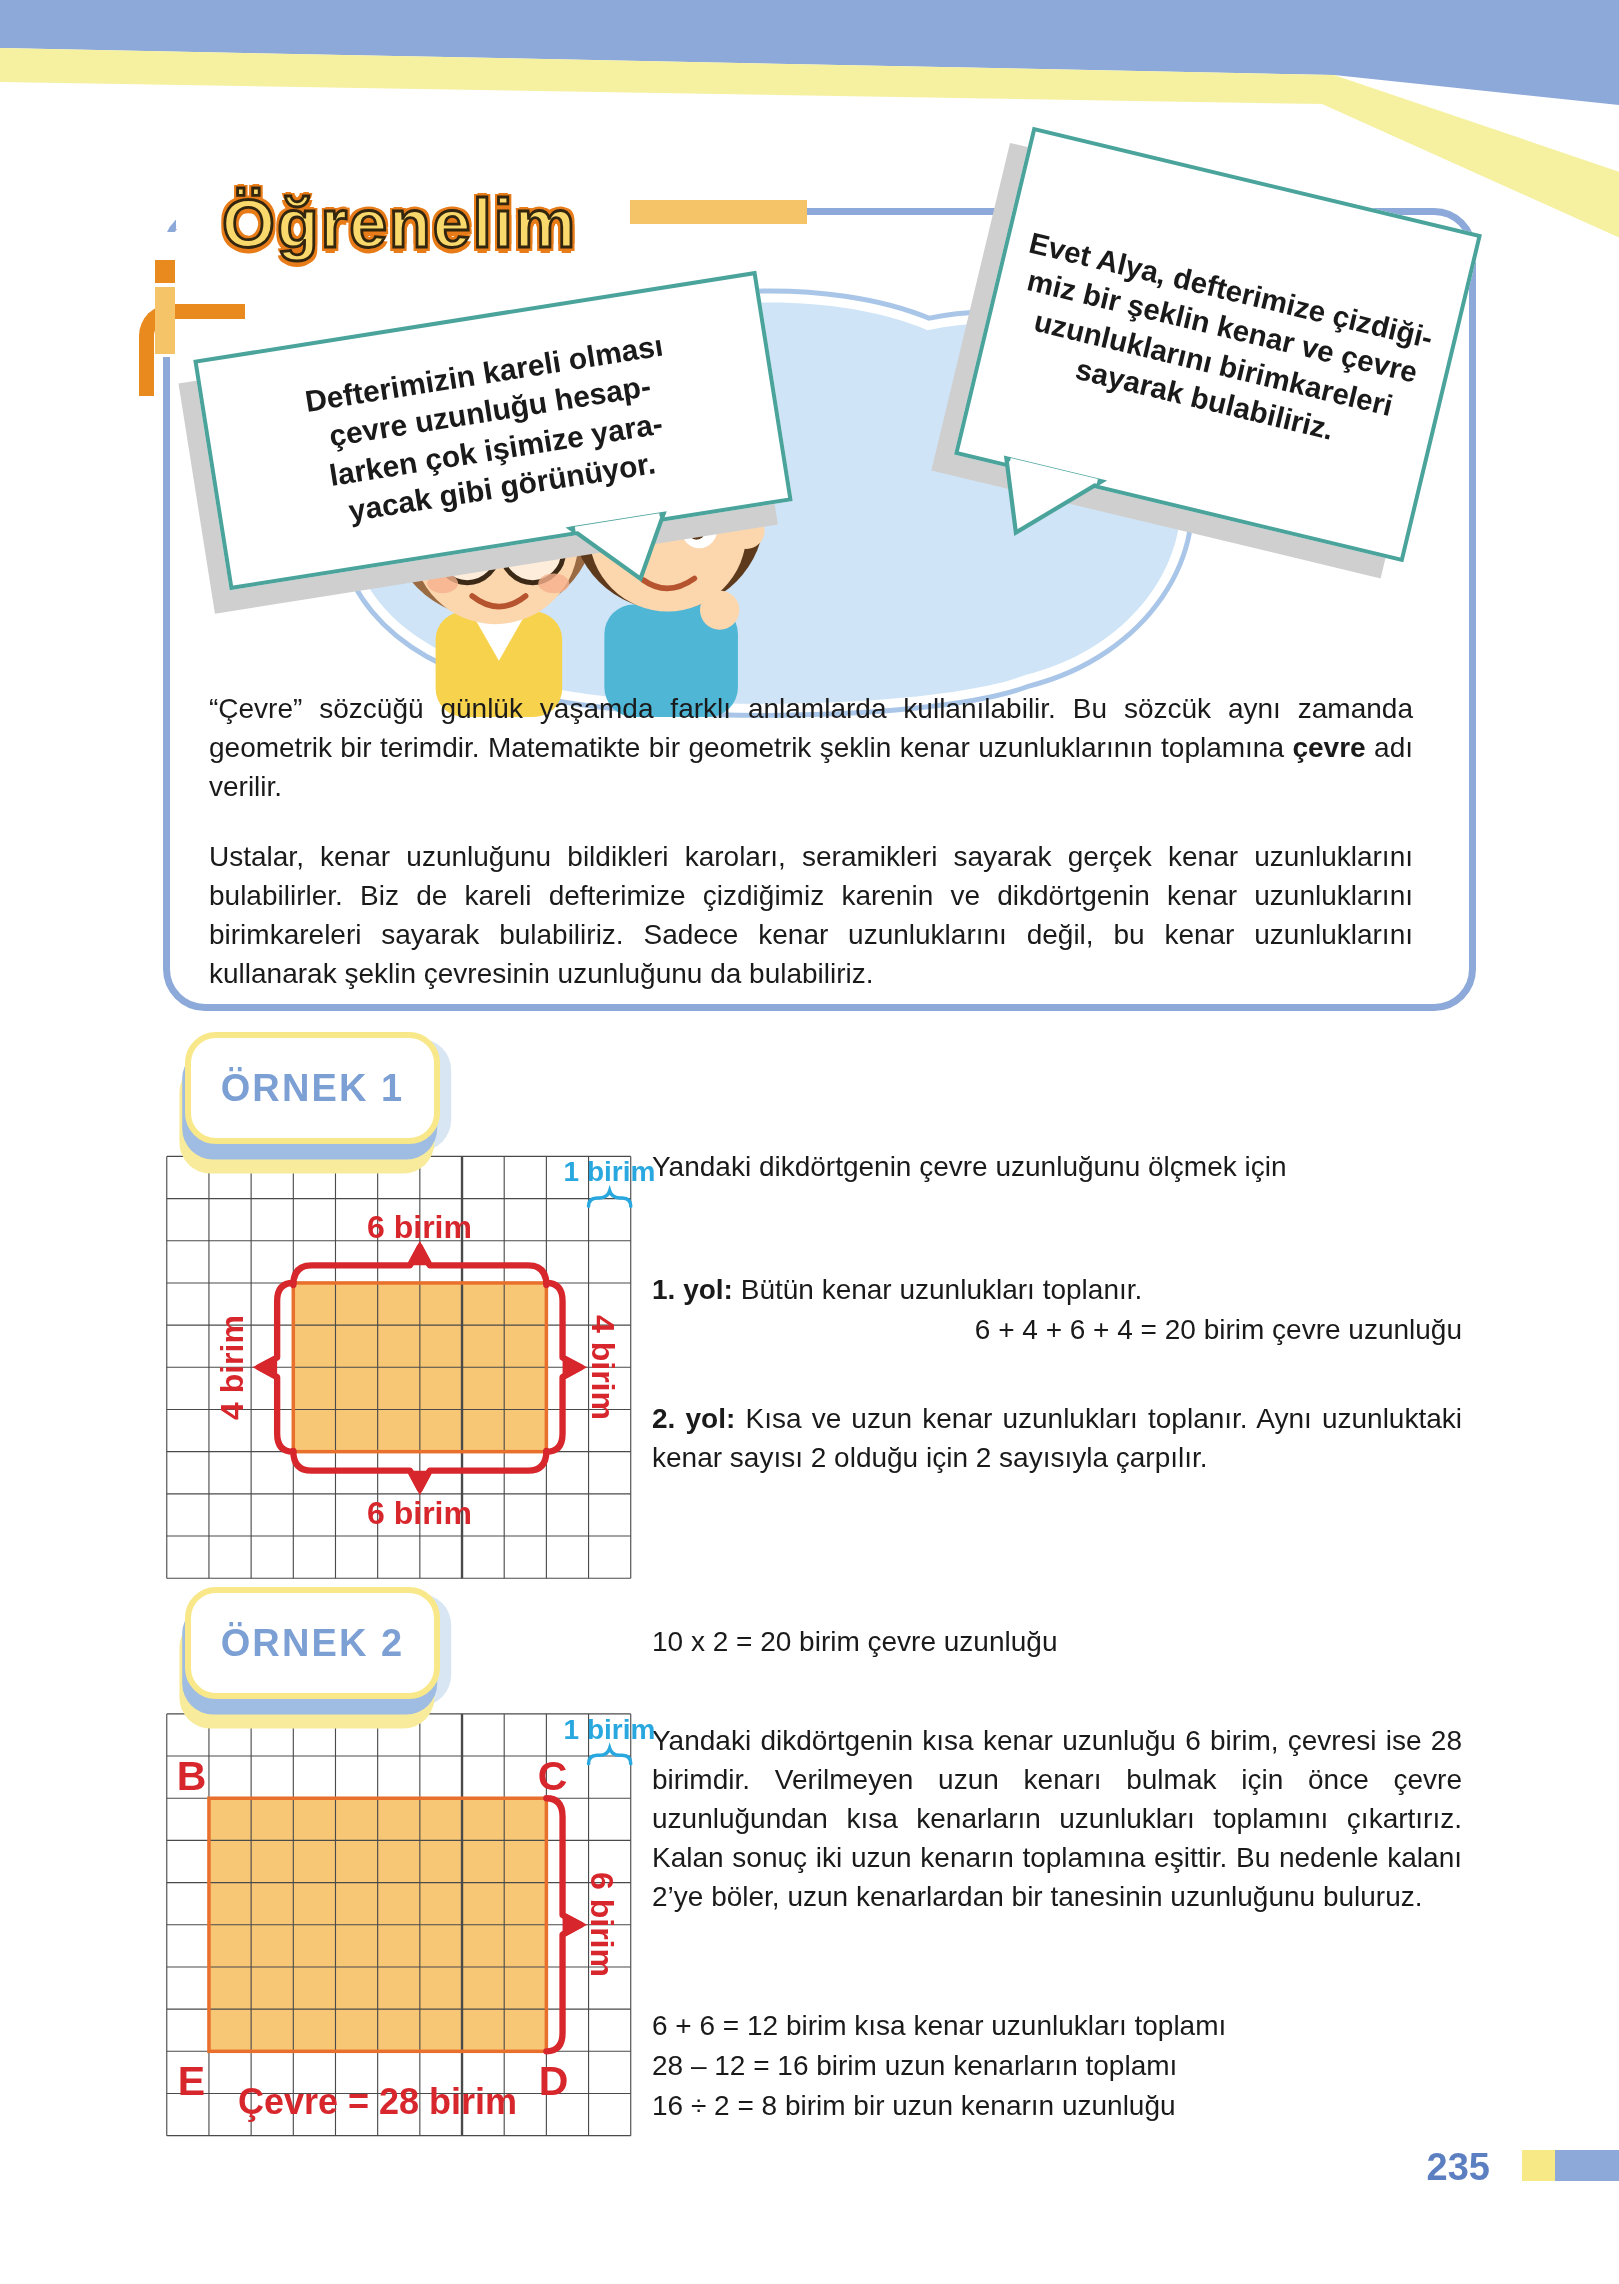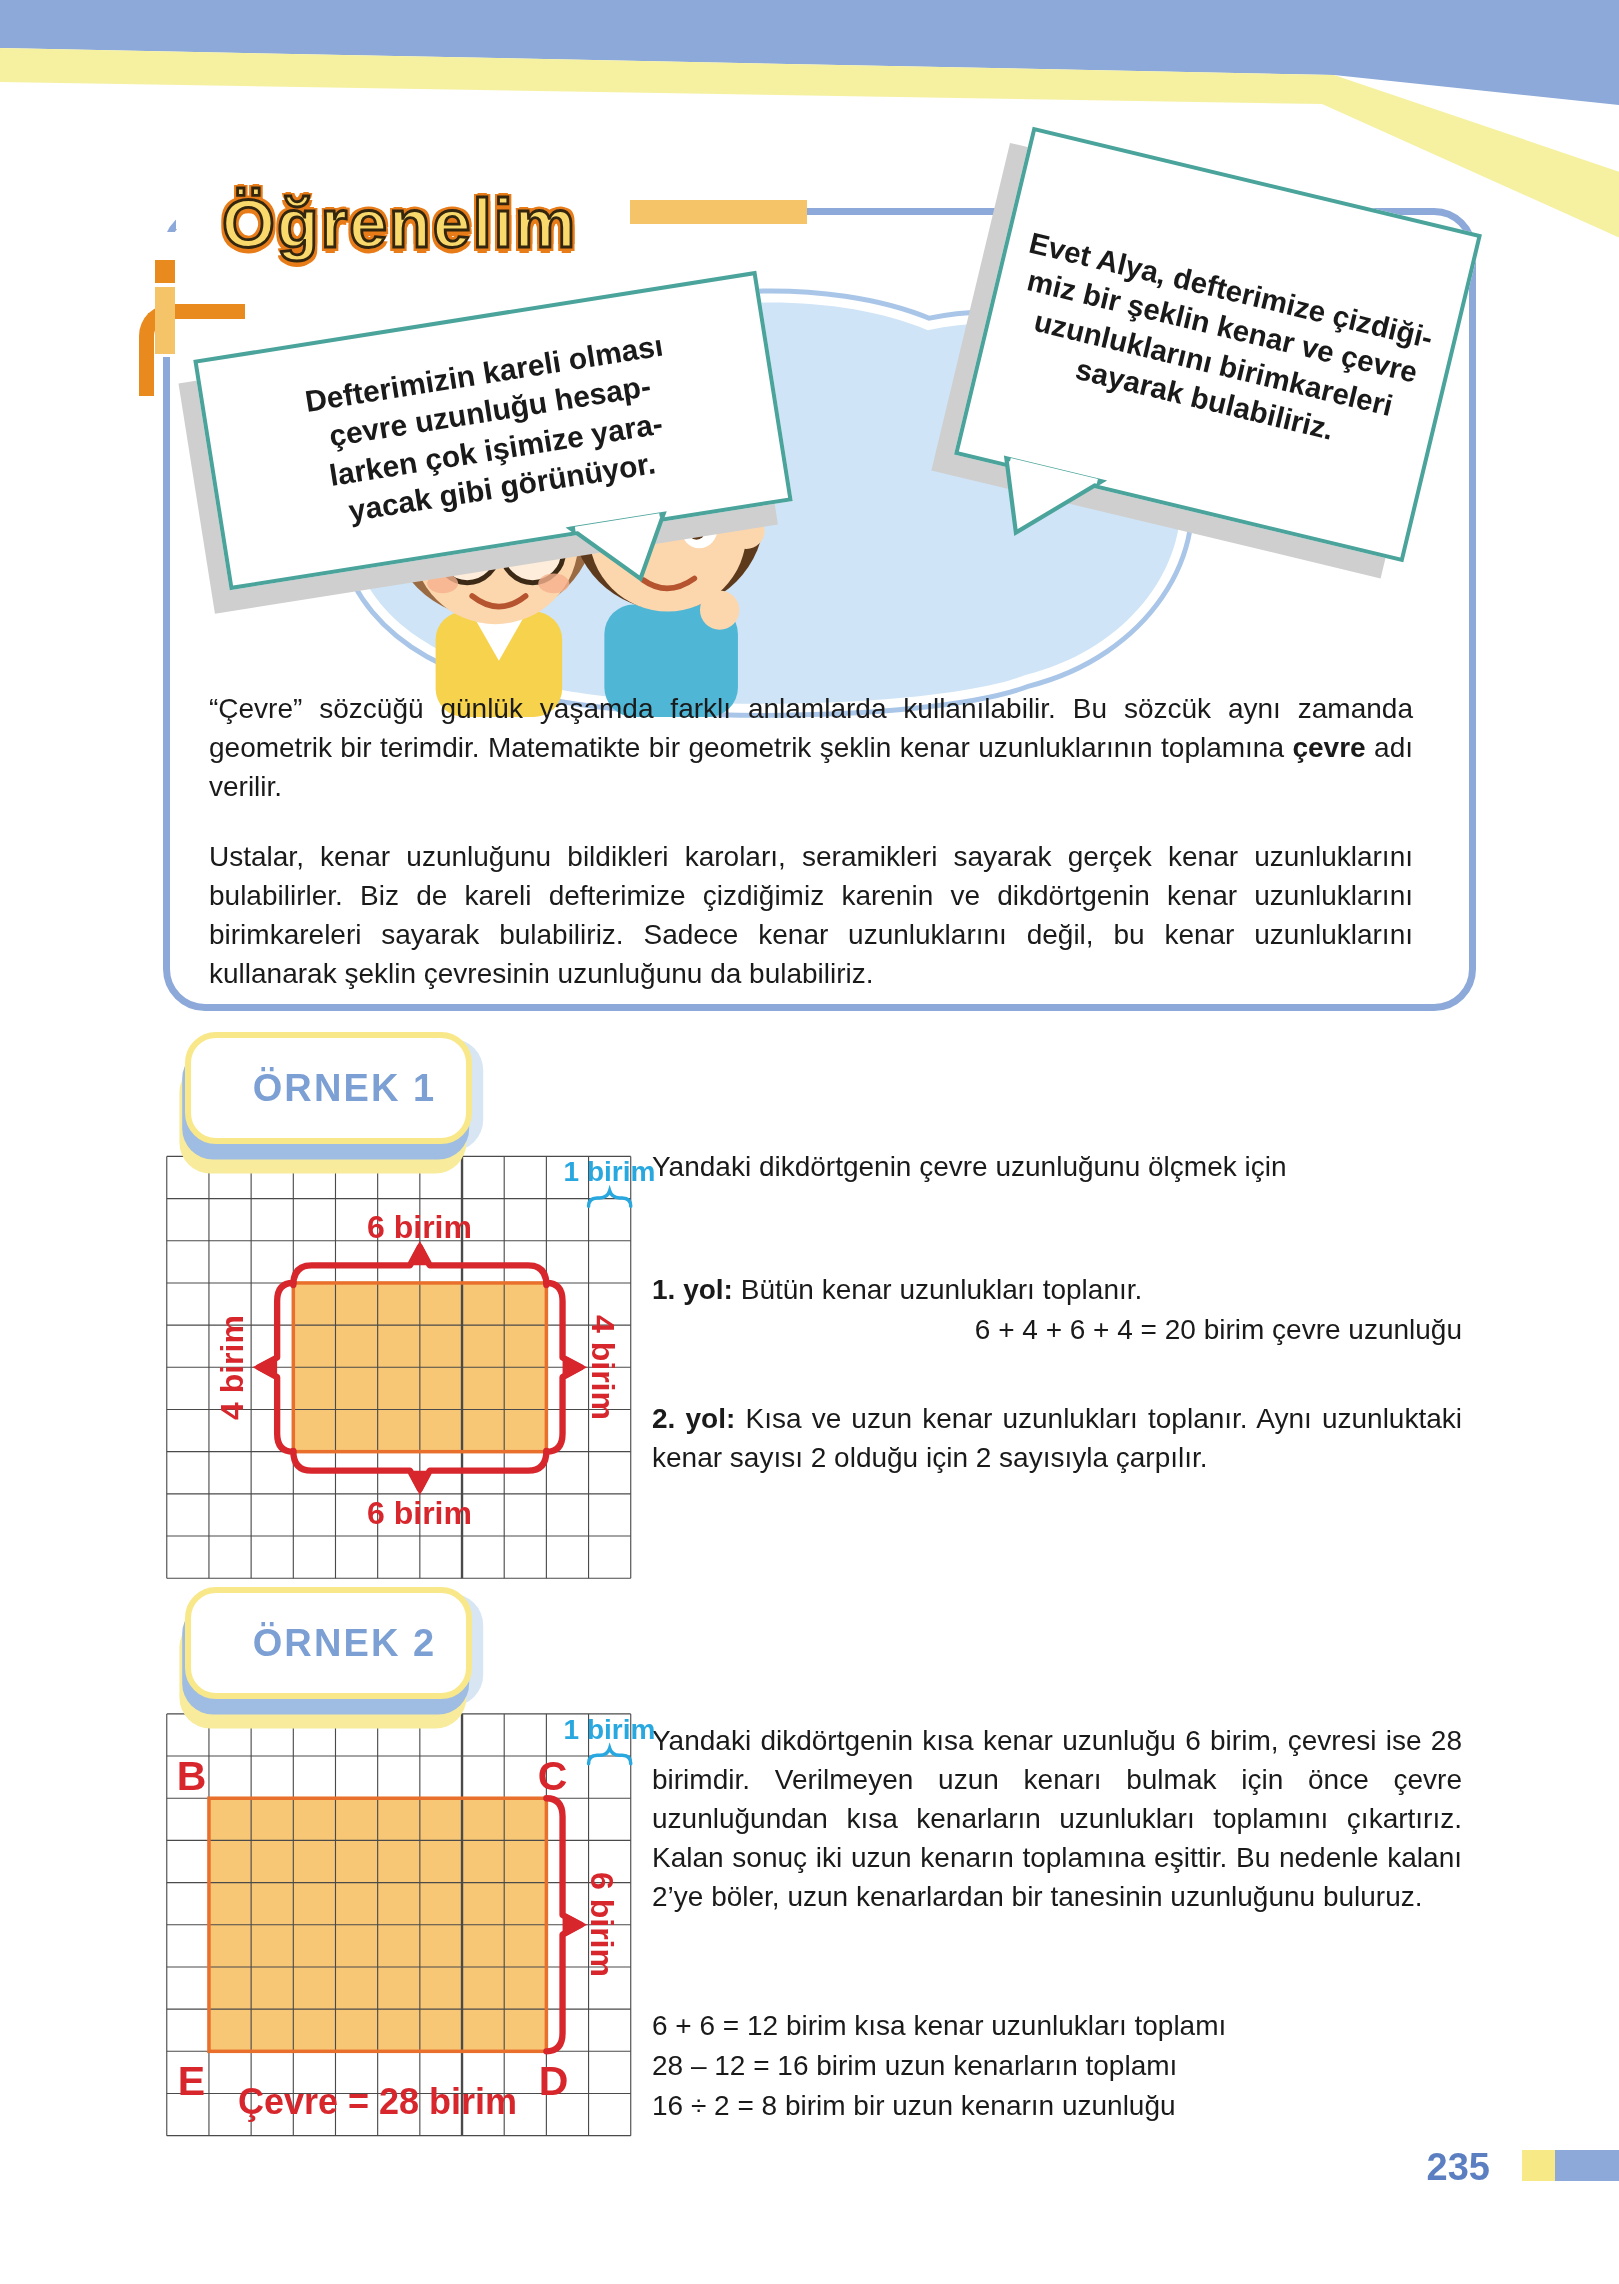--- a/index.html
+++ b/index.html
@@ -32,21 +32,21 @@
     font-weight:700;white-space:pre-line;box-shadow:-18.3px 21px 0 #cfcfcf;}
   .bubble-left{left:208px;top:314px;width:562px;height:225px;transform:rotate(-9deg);font-size:30px;line-height:1.27;}
   .bubble-right{left:987px;top:176px;width:454px;height:329px;transform:rotate(13.5deg);font-size:29.5px;line-height:1.27;}
   .tail{position:absolute;overflow:visible;}
   
   .para{left:209px;width:1204px;font-size:28px;line-height:39px;text-align:justify;z-index:5;font-weight:500;}
   
   .badge{width:243px;height:100px;background:#fff;border:6.3px solid var(--badge-border);border-radius:31px;
     display:flex;align-items:center;justify-content:center;z-index:6;
     color:var(--badge-text);font-size:38px;font-weight:800;letter-spacing:2.1px;
-    box-shadow:-2.8px 15.5px 0 var(--badge-shadow-blue),-5.6px 29.5px 0 var(--badge-shadow-yellow),11.2px 7px 0 #d8e6f4;padding-left:32px;}
+    box-shadow:-2.8px 15.5px 0 var(--badge-shadow-blue),-5.6px 29.5px 0 var(--badge-shadow-yellow),11.2px 7px 0 #d8e6f4;}
   
   .redlab{color:var(--red);font-weight:700;text-align:center;z-index:7;}
   .bluelab{color:var(--blue-unit);font-weight:700;text-align:center;z-index:7;}
   .vert{writing-mode:vertical-rl;display:flex;align-items:center;justify-content:center;}
   .vert-up{transform:rotate(180deg);}
   
   .col{left:652px;width:810px;z-index:5;font-size:28px;line-height:39px;font-weight:500;}
   .just{text-align:justify;}
   .b{font-weight:800;}
   
@@ -219,20 +219,21 @@
   <div class="abs redlab vert" style="left:581px;top:1283px;width:42px;height:169px;font-size:32px;">4 birim</div>
 
   <div class="abs col" style="top:1147px;">Yandaki dikdörtgenin çevre uzunluğunu ölçmek için</div>
   <div class="abs col" style="top:1270px;">
     <span class="b">1. yol:</span><span> Bütün kenar uzunlukları toplanır.</span>
   </div>
   <div class="abs col" style="top:1310px;text-align:right;">6 + 4 + 6 + 4 = 20 birim çevre uzunluğu</div>
   <div class="abs col just" style="top:1399px;">
     <span class="b">2. yol:</span><span> Kısa ve uzun kenar uzunlukları toplanır. Aynı uzunluktaki kenar sayısı 2 olduğu için 2 sayısıyla çarpılır.</span>
   </div>
+  <div class="abs col" style="top:1622px;">10 x 2 = 20 birim çevre uzunluğu</div>
 
   <div class="abs bluelab" style="left:532px;top:1714px;width:155px;font-size:28px;">1 birim</div>
   <div class="abs redlab" style="left:165px;top:1753px;width:53px;font-size:41px;">B</div>
   <div class="abs redlab" style="left:526px;top:1753px;width:53px;font-size:41px;">C</div>
   <div class="abs redlab" style="left:527px;top:2058px;width:53px;font-size:41px;">D</div>
   <div class="abs redlab" style="left:165px;top:2058px;width:53px;font-size:41px;">E</div>
   <div class="abs redlab vert" style="left:579px;top:1798px;width:45px;height:253px;font-size:32px;">6 birim</div>
   <div class="abs redlab" style="left:209px;top:2081px;width:337px;font-size:36px;">Çevre = 28 birim</div>
 
   <div class="abs col just" style="top:1721px;">Yandaki dikdörtgenin kısa kenar uzunluğu 6 birim, çevresi ise 28 birimdir. Verilmeyen uzun kenarı bulmak için önce çevre uzunluğundan kısa kenarların uzunlukları toplamını çıkartırız. Kalan sonuç iki uzun kenarın toplamına eşittir. Bu nedenle kalanı 2’ye böler, uzun kenarlardan bir tanesinin uzunluğunu buluruz.</div>

